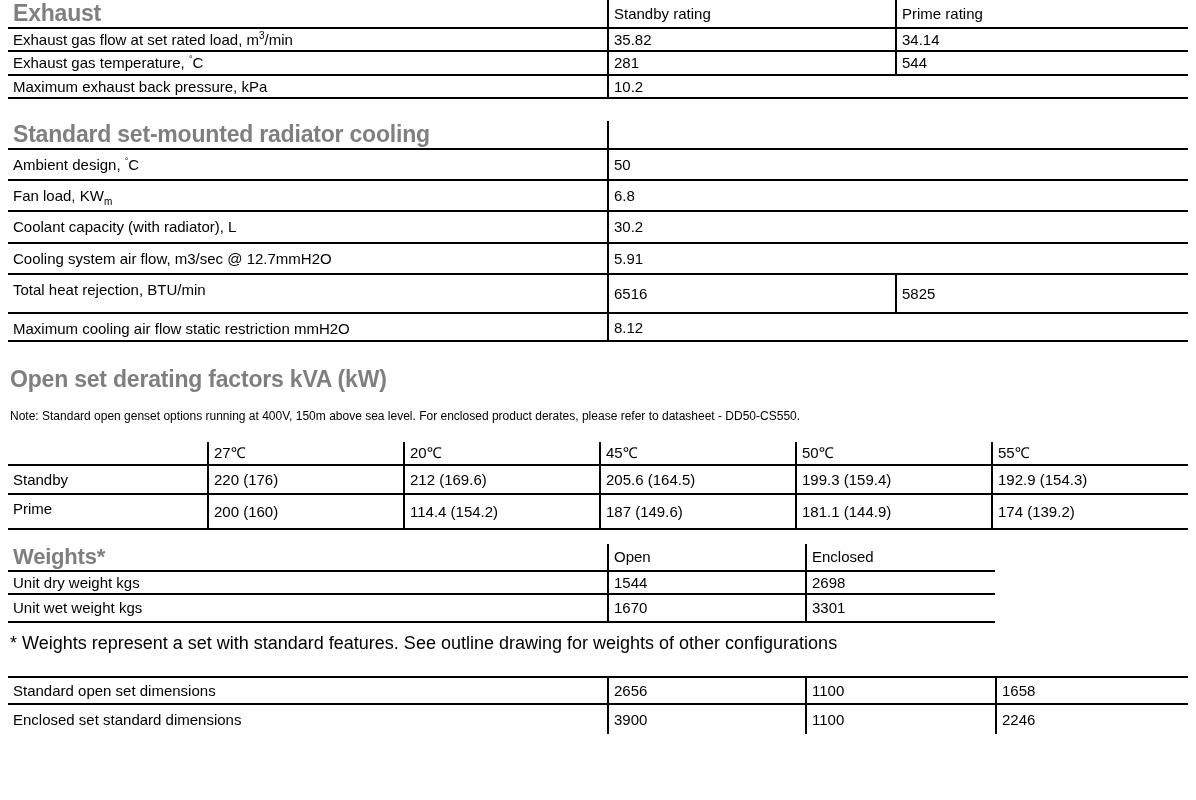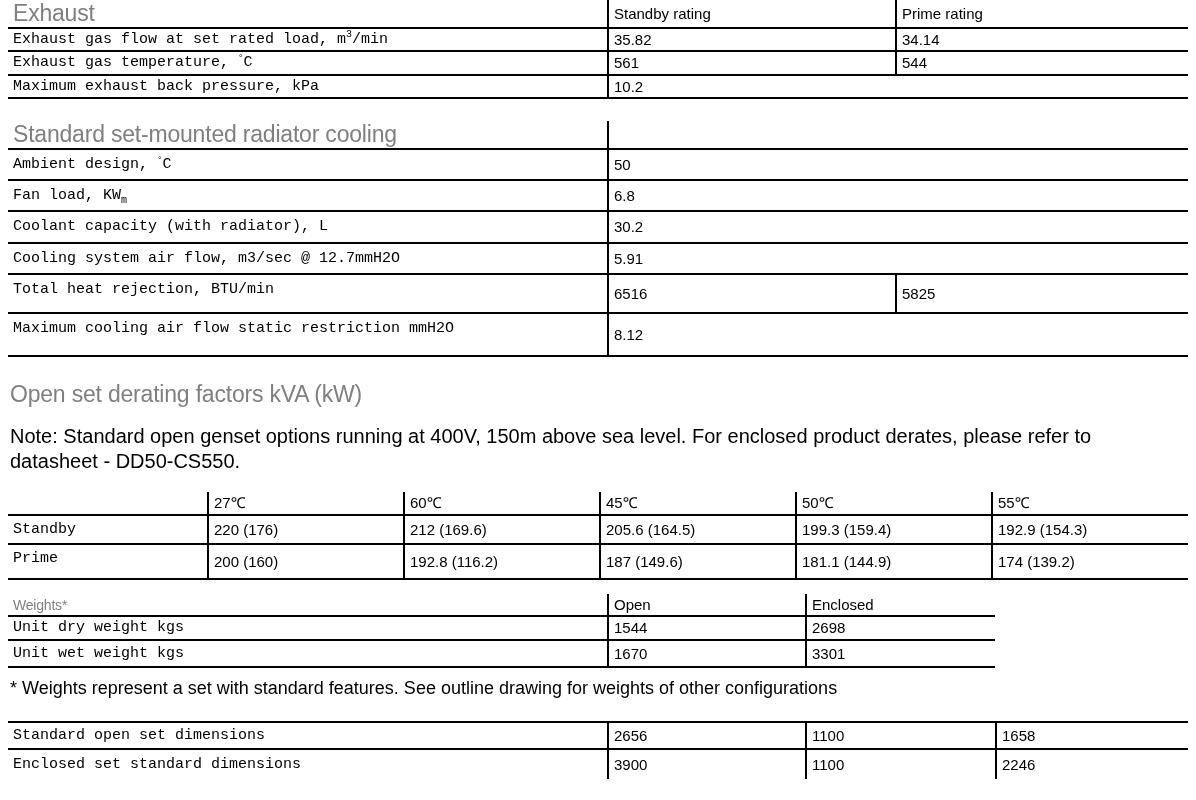--- a/index.html
+++ b/index.html
@@ -9,27 +9,27 @@
     background: #ffffff;
     font-family: "Liberation Sans", sans-serif;
     color: #000000;
     overflow: hidden;
   }
   .page { position: relative; width: 1196px; height: 800px; padding: 0 8px; }
 
   
   .sec-head {
     color: #7f7f7f;
-    font-weight: normal;
+    font-weight: bold;
     font-size: 23px;
     line-height: 1;
     letter-spacing: -0.2px;
     white-space: nowrap;
   }
-  .sec-head.small { font-size: 14px; }
+  .sec-head.small { font-size: 22px; }
 
   
   table.t {
     border-collapse: collapse;
     table-layout: fixed;
     width: 1180px;
   }
   table.t td, table.t th {
     padding: 2px 0 2px 5px;
     font-size: 15px;
@@ -37,28 +37,28 @@
     text-align: left;
     vertical-align: middle;
     line-height: 1.15;
     white-space: nowrap;
     overflow: hidden;
   }
   .b-top    { border-top: 2px solid #000; }
   .b-bot    { border-bottom: 2px solid #000; }
   .vl       { border-left: 2px solid #000; }
   .hdr      { font-weight: bold; margin-left: 16px; }
-  .lbl      { padding-left: 2px; font-family: Liberation Mono, monospace; }
+  .lbl      { padding-left: 2px; }
 
   sup { font-size: 10px; vertical-align: super; line-height: 0; }
   sub { font-size: 10px; vertical-align: sub; line-height: 0; }
   .deg { font-size: 9px; vertical-align: super; line-height: 0; }
 
   .note {
-    font-size: 20px; line-height: 1.25;
+    font-size: 12px; line-height: 1.25;
     width: 1175px; padding-left: 2px;
   }
   .foot {
     font-size: 18px; padding-left: 2px; white-space: nowrap;
   }
 
   
   td.headcell { padding-left: 2px; padding-top: 0; padding-bottom: 1px; }
   .sp-10 { height: 10px; }
   .sp-14 { height: 14px; }
@@ -85,21 +85,21 @@
       <td class="hdr vl">Standby rating</td>
       <td class="hdr vl">Prime rating</td>
     </tr>
     <tr class="b-top">
       <td class="lbl"><span>Exhaust gas flow at set rated load, m</span><sup>3</sup><span>/min</span></td>
       <td class="vl">35.82</td>
       <td class="vl">34.14</td>
     </tr>
     <tr class="b-top">
       <td class="lbl"><span>Exhaust gas temperature, </span><span class="deg">°</span><span>C</span></td>
-      <td class="vl">561</td>
+      <td class="vl">281</td>
       <td class="vl">544</td>
     </tr>
     <tr class="b-top b-bot">
       <td class="lbl">Maximum exhaust back pressure, kPa</td>
       <td class="vl">10.2</td>
       <td></td>
     </tr>
   </tbody>
     </table>
 
@@ -137,21 +137,21 @@
       <td class="lbl" style="padding-top:6px;padding-bottom:6px">Cooling system air flow, m3/sec @ 12.7mmH2O</td>
       <td class="vl">5.91</td>
       <td></td>
     </tr>
     <tr class="b-top">
       <td class="lbl" style="padding-top:6px;padding-bottom:14px">Total heat rejection, BTU/min</td>
       <td class="vl">6516</td>
       <td class="vl">5825</td>
     </tr>
     <tr class="b-top b-bot">
-      <td class="lbl" style="padding-top:6px;padding-bottom:18px">Maximum cooling air flow static restriction mmH2O</td>
+      <td class="lbl" style="padding-top:6px;padding-bottom:3px">Maximum cooling air flow static restriction mmH2O</td>
       <td class="vl">8.12</td>
       <td></td>
     </tr>
   </tbody>
     </table>
 
   <div class="sp-26"></div>
 
   <div style="padding-left:2px">
     <span class="sec-head">Open set derating factors kVA (kW)</span>
@@ -169,37 +169,37 @@
         <col style="width:196px">
         <col style="width:196px">
       <col style="width:196px">
         <col style="width:196px">
         <col style="width:196px">
     </colgroup>
     <tbody>
         <tr>
       <td></td>
       <td class="hdr vl">27℃</td>
-      <td class="hdr vl">60℃</td>
+      <td class="hdr vl">20℃</td>
       <td class="hdr vl">45℃</td>
       <td class="hdr vl">50℃</td>
       <td class="hdr vl">55℃</td>
     </tr>
     <tr class="b-top">
       <td class="hdr lbl" style="padding-top:5px;padding-bottom:5px">Standby</td>
       <td class="vl">220 (176)</td>
       <td class="vl">212 (169.6)</td>
       <td class="vl">205.6 (164.5)</td>
       <td class="vl">199.3 (159.4)</td>
       <td class="vl">192.9 (154.3)</td>
     </tr>
     <tr class="b-top b-bot">
       <td class="hdr lbl" style="padding-top:5px;padding-bottom:11px">Prime</td>
       <td class="vl">200 (160)</td>
-      <td class="vl">192.8 (116.2)</td>
+      <td class="vl">114.4 (154.2)</td>
       <td class="vl">187 (149.6)</td>
       <td class="vl">181.1 (144.9)</td>
       <td class="vl">174 (139.2)</td>
     </tr>
   </tbody>
     </table>
 
   <div class="sp-14"></div>
 
   <table class="t" style="width:987px">

